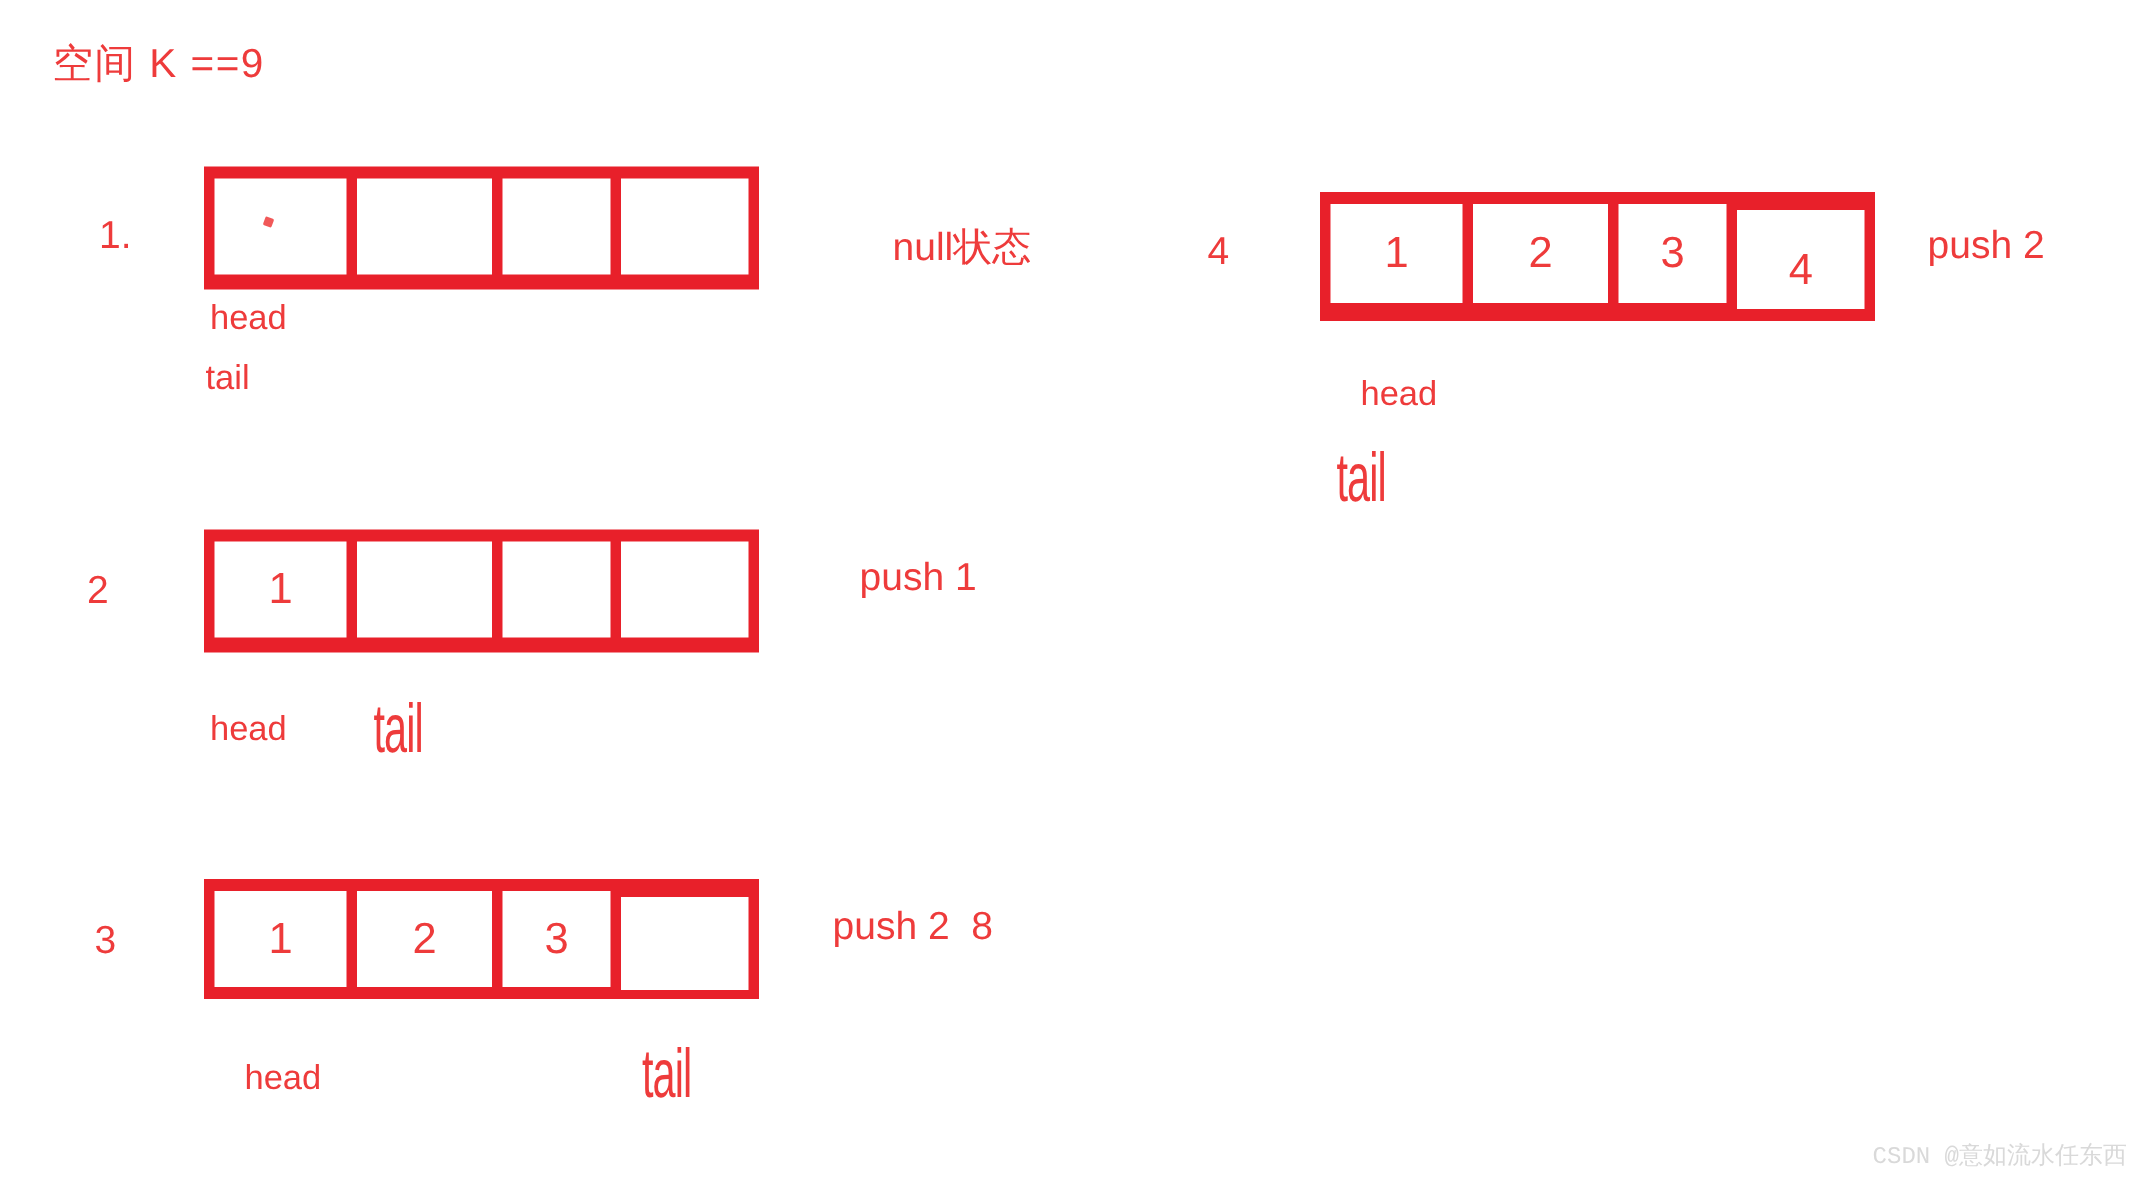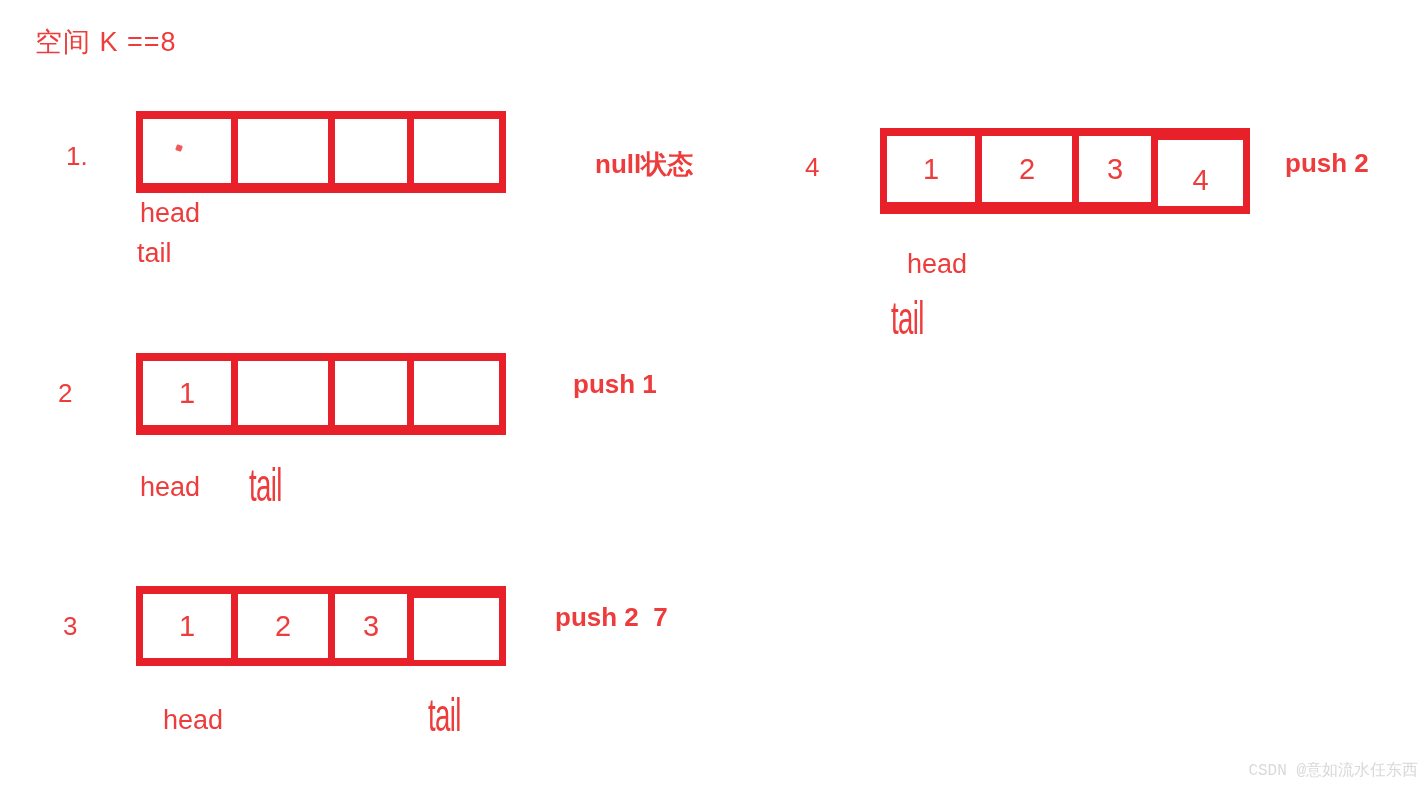--- a/index.html
+++ b/index.html
@@ -22,21 +22,20 @@
     letter-spacing:1px;
   }
   .step-label{
     position:absolute;
     font-size:26px;color:var(--red-text);
   }
   .note{
     position:absolute;
     font-size:26px;color:var(--red-text);
     white-space:pre;
-    font-weight:bold;
   }
   .array-box{
     position:absolute;
     background:var(--red-box);
     display:flex;
     align-items:flex-start;
     gap:7px;
     padding:8px 7px 10px 7px;
   }
   .cell{
@@ -48,21 +47,21 @@
   }
   .c1{width:88px;}
   .c2{width:90px;}
   .c3{width:72px;}
   .c4{width:85px;}
   .tall .cell{height:66px;}
   .nudge-down{margin-top:4px;height:62px;}
   .low-num span{transform:translateY(7px);display:inline-block;}
   .ptr{
     position:absolute;
-    font-size:27px;color:var(--red-text);
+    font-size:23px;color:var(--red-text);
   }
   .hand{
     font-size:46px;
     transform:scaleX(0.60);
     transform-origin:left top;
     letter-spacing:-1px;
   }
   .tick{
     position:absolute;left:176px;top:145px;
     width:6px;height:6px;
@@ -100,21 +99,21 @@
   .s4-box{left:880px;top:128px;width:370px;height:86px;}
   .s4-note{left:1285px;top:148px;}
   .s4-head{left:907px;top:249px;}
   .s4-tail{left:891px;top:291px;}
 </style>
 </head>
 <body>
 
 <div class="canvas">
 
-  <div class="title">空间 K ==8</div>
+  <div class="title">空间 K ==9</div>
 
   <div>
     <div class="step-label s1-label">1.</div>
     <div class="array-box s1-box">
       <div class="cell c1">
           <span></span>
         </div>
       <div class="cell c2">
           <span></span>
         </div>
@@ -161,21 +160,21 @@
       <div class="cell c2">
           <span>2</span>
         </div>
       <div class="cell c3">
           <span>3</span>
         </div>
       <div class="cell c4 nudge-down">
           <span></span>
         </div>
     </div>
-    <div class="note s3-note">push 2  7</div>
+    <div class="note s3-note">push 2  8</div>
     <div class="ptr s3-head">head</div>
     <div class="ptr hand s3-tail">tail</div>
   </div>
 
   <div>
     <div class="step-label s4-label">4</div>
     <div class="array-box tall s4-box">
       <div class="cell c1">
           <span>1</span>
         </div>

